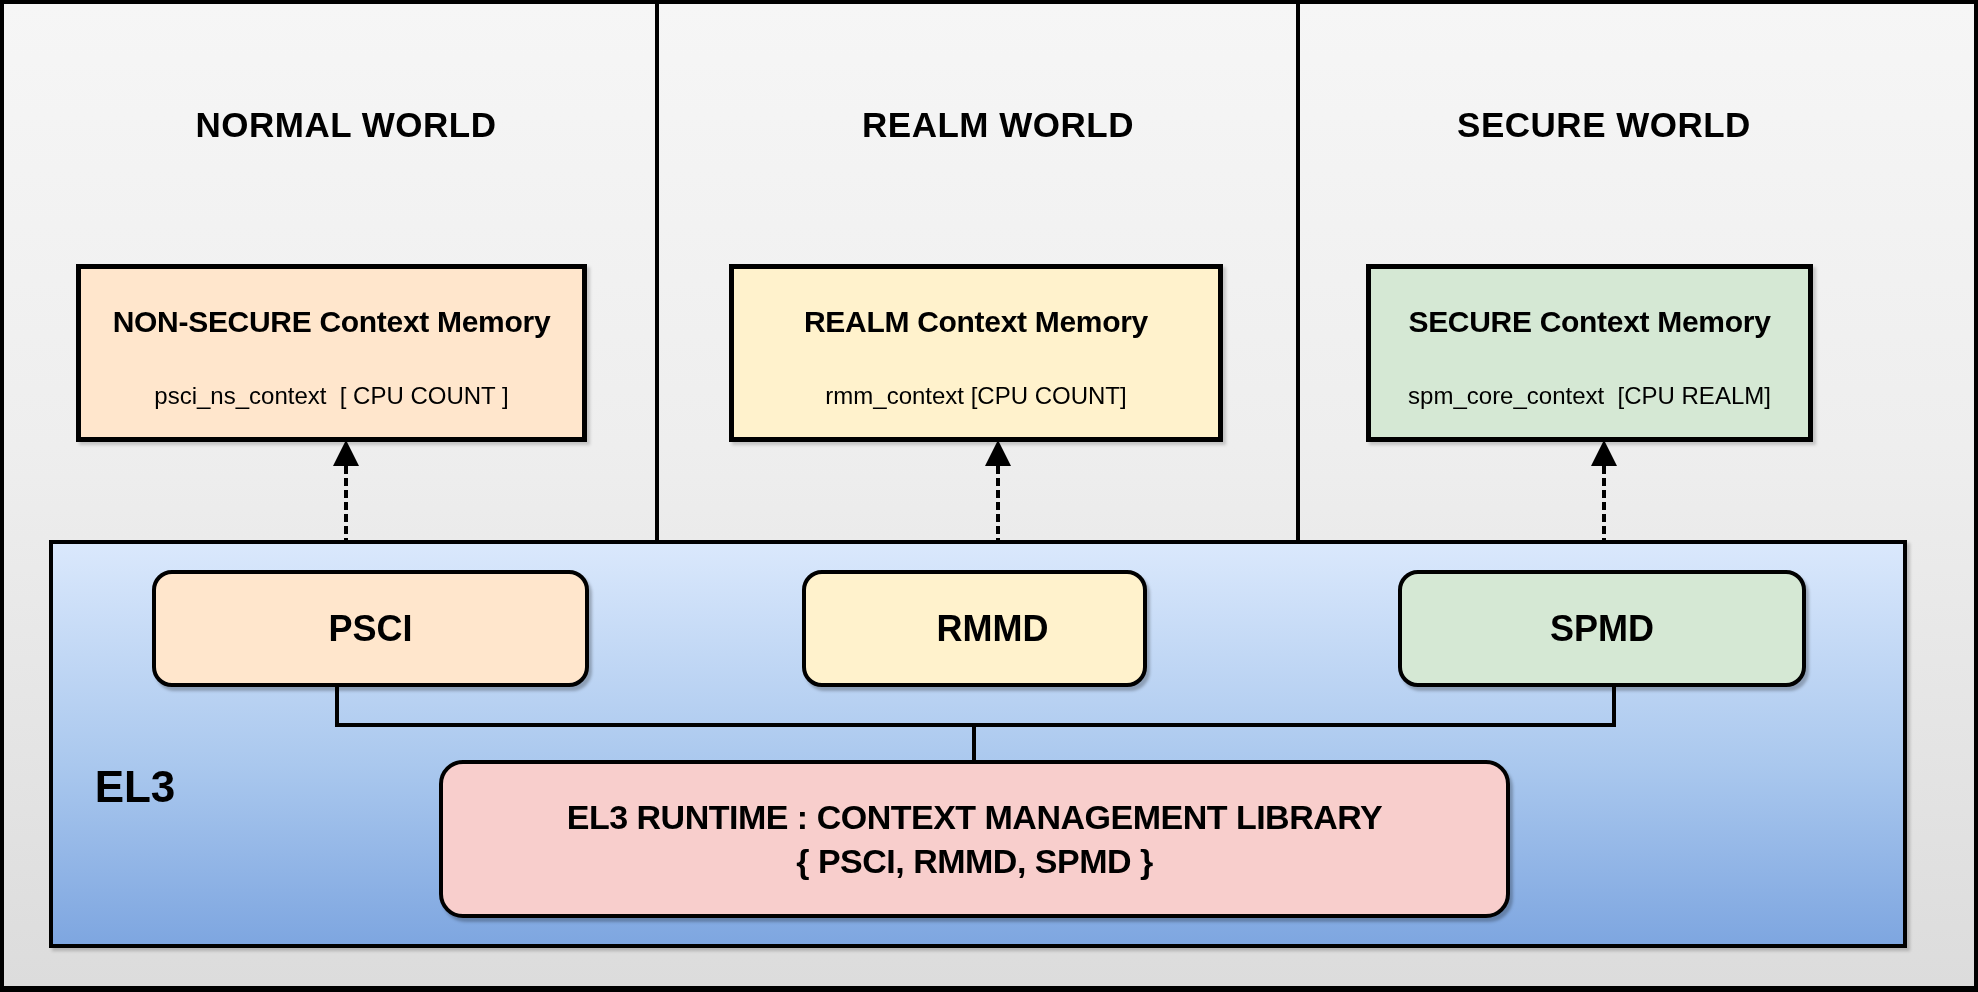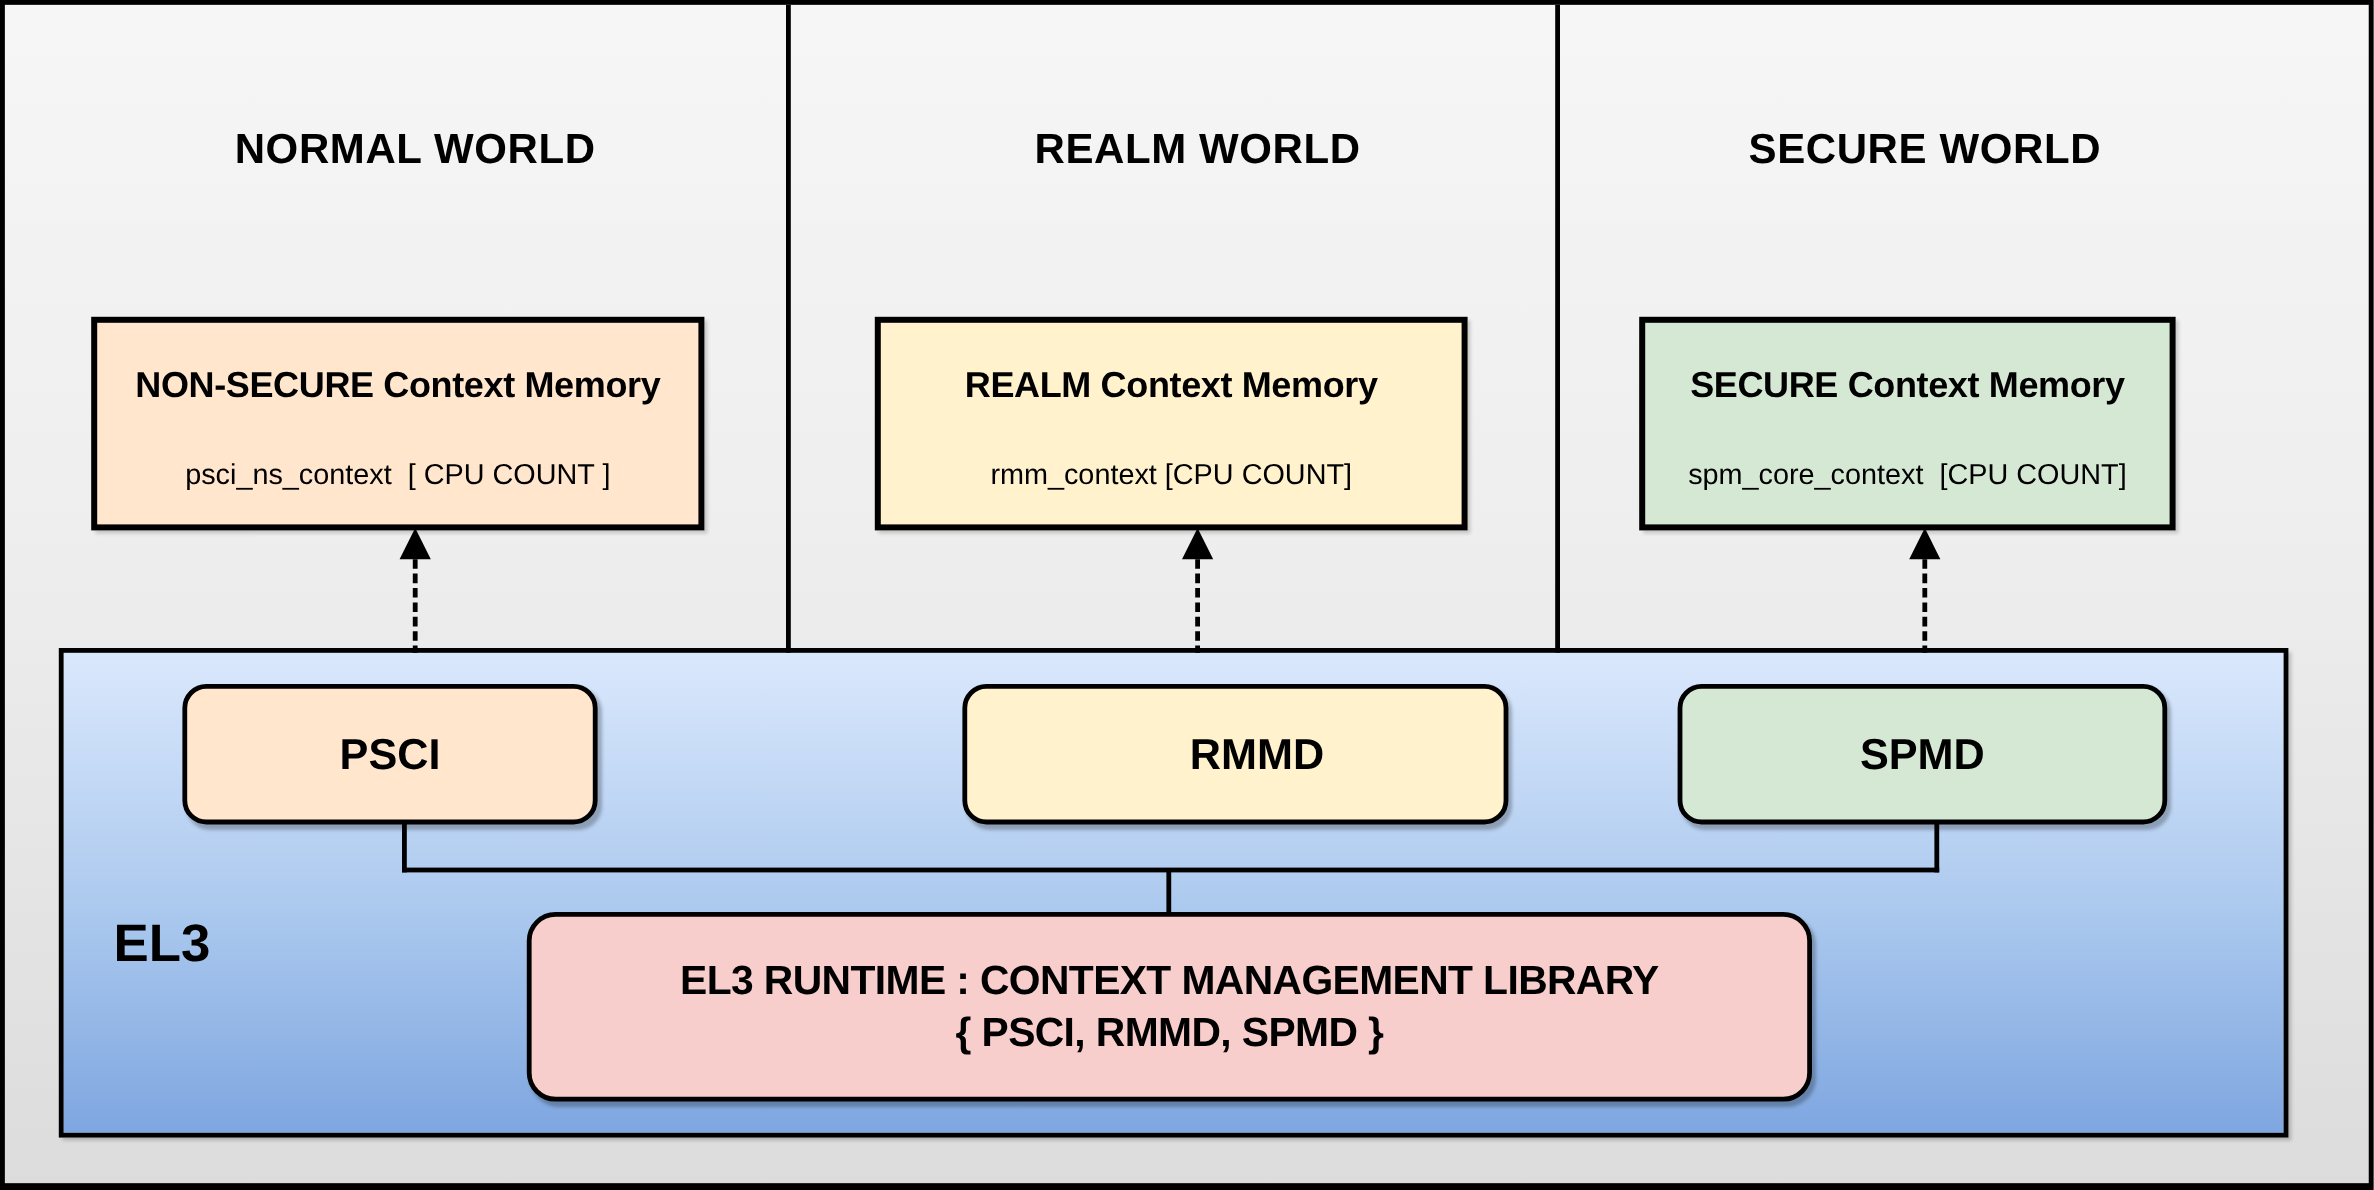--- a/index.html
+++ b/index.html
@@ -82,21 +82,21 @@
   <div class="mem-box" style="left: 72px; width: 511px; background-color: rgb(255, 230, 204);">
     <div class="mem-title">NON-SECURE Context Memory</div>
     <div class="mem-value">psci_ns_context  [ CPU COUNT ]</div>
   </div>
   <div class="mem-box" style="left: 725px; width: 494px; background-color: rgb(255, 242, 204);">
     <div class="mem-title">REALM Context Memory</div>
     <div class="mem-value">rmm_context [CPU COUNT]</div>
   </div>
   <div class="mem-box" style="left: 1362px; width: 447px; background-color: rgb(213, 232, 212);">
     <div class="mem-title">SECURE Context Memory</div>
-    <div class="mem-value">spm_core_context  [CPU COUNT]</div>
+    <div class="mem-value">spm_core_context  [CPU REALM]</div>
   </div>
 
   <div class="varrow" style="left:328px;">
     <div class="head up"></div>
     <div class="dash"></div>
     <div class="head down"></div>
   </div>
   <div class="varrow" style="left:980px;">
     <div class="head up"></div>
     <div class="dash"></div>
@@ -104,24 +104,24 @@
   </div>
   <div class="varrow" style="left:1586px;">
     <div class="head up"></div>
     <div class="dash"></div>
     <div class="head down"></div>
   </div>
 
   <div class="el3-box"></div>
   <div class="el3-label">EL3</div>
 
-  <div class="module-box" style="left: 148px; width: 346px; background-color: rgb(255, 230, 204);">
+  <div class="module-box" style="left: 148px; width: 437px; background-color: rgb(255, 230, 204);">
     <span>PSCI</span>
   </div>
-  <div class="module-box" style="left: 798px; width: 455px; background-color: rgb(255, 242, 204); padding-left: 36px;">
+  <div class="module-box" style="left: 798px; width: 345px; background-color: rgb(255, 242, 204); padding-left: 36px;">
     <span>RMMD</span>
   </div>
   <div class="module-box" style="left: 1394px; width: 408px; background-color: rgb(213, 232, 212);">
     <span>SPMD</span>
   </div>
 
   <div class="connector" style="left:331px;top:681px;width:4px;height:42px;"></div>
   <div class="connector" style="left:1608px;top:681px;width:4px;height:42px;"></div>
   <div class="connector" style="left:331px;top:719px;width:1281px;height:4px;"></div>
   <div class="connector" style="left:968px;top:721px;width:4px;height:37px;"></div>

